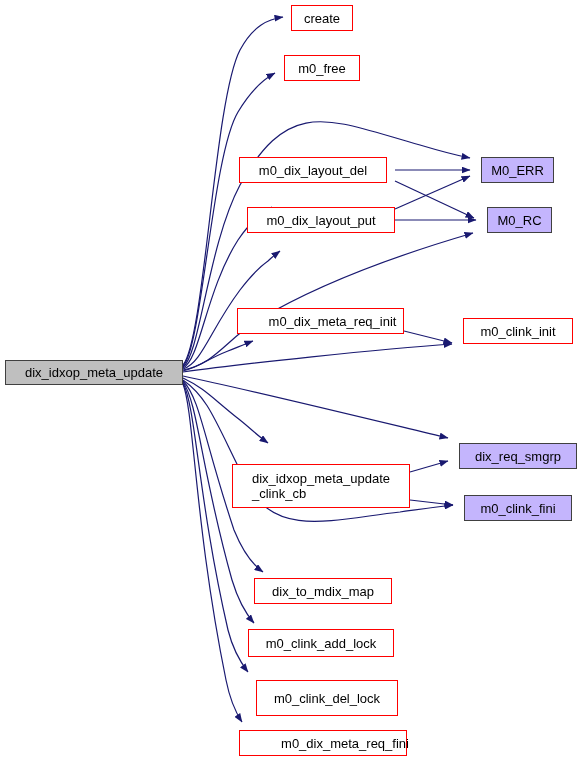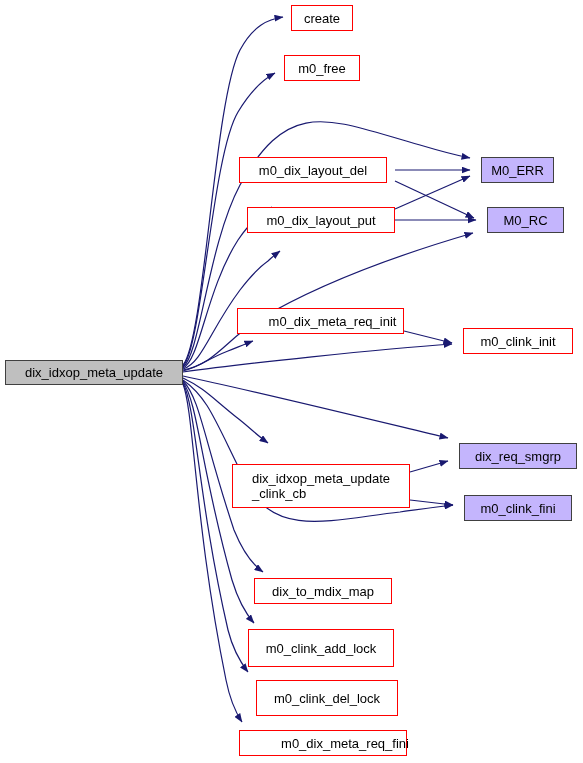--- a/index.html
+++ b/index.html
@@ -84,26 +84,26 @@
       </g>
   </svg>
 
   <div id="node-layer">
       <div class="node root" style="left: 5px; top: 360px; width: 178px; height: 25px;">dix_idxop_meta_update</div>
       <div class="node" style="left: 291px; top: 5px; width: 62px; height: 26px;">create</div>
       <div class="node" style="left: 284px; top: 55px; width: 76px; height: 26px;">m0_free</div>
       <div class="node" style="left: 239px; top: 157px; width: 148px; height: 26px;">m0_dix_layout_del</div>
       <div class="node" style="left: 247px; top: 207px; width: 148px; height: 26px;">m0_dix_layout_put</div>
       <div class="node plain" style="left: 481px; top: 157px; width: 73px; height: 26px;">M0_ERR</div>
-      <div class="node plain" style="left: 487px; top: 207px; width: 77px; height: 26px;">M0_RC</div>
+      <div class="node plain" style="left: 487px; top: 207px; width: 65px; height: 26px;">M0_RC</div>
       <div class="node" style="left: 237px; top: 308px; width: 167px; height: 26px; padding-left: 24px;">m0_dix_meta_req_init</div>
-      <div class="node" style="left: 463px; top: 328px; width: 110px; height: 26px;">m0_clink_init</div>
+      <div class="node" style="left: 463px; top: 318px; width: 110px; height: 26px;">m0_clink_init</div>
       <div class="node" style="left: 232px; top: 464px; width: 178px; height: 44px;">dix_idxop_meta_update
 _clink_cb</div>
       <div class="node plain" style="left: 459px; top: 443px; width: 118px; height: 26px;">dix_req_smgrp</div>
       <div class="node plain" style="left: 464px; top: 495px; width: 108px; height: 26px;">m0_clink_fini</div>
       <div class="node" style="left: 254px; top: 578px; width: 138px; height: 26px;">dix_to_mdix_map</div>
-      <div class="node" style="left: 248px; top: 629px; width: 146px; height: 38px;">m0_clink_add_lock</div>
+      <div class="node" style="left: 248px; top: 629px; width: 146px; height: 28px;">m0_clink_add_lock</div>
       <div class="node" style="left: 256px; top: 680px; width: 142px; height: 36px;">m0_clink_del_lock</div>
       <div class="node" style="left: 239px; top: 730px; width: 168px; height: 26px; padding-left: 44px;">m0_dix_meta_req_fini</div>
     </div>
 
 </div>
 
 </body></html>

